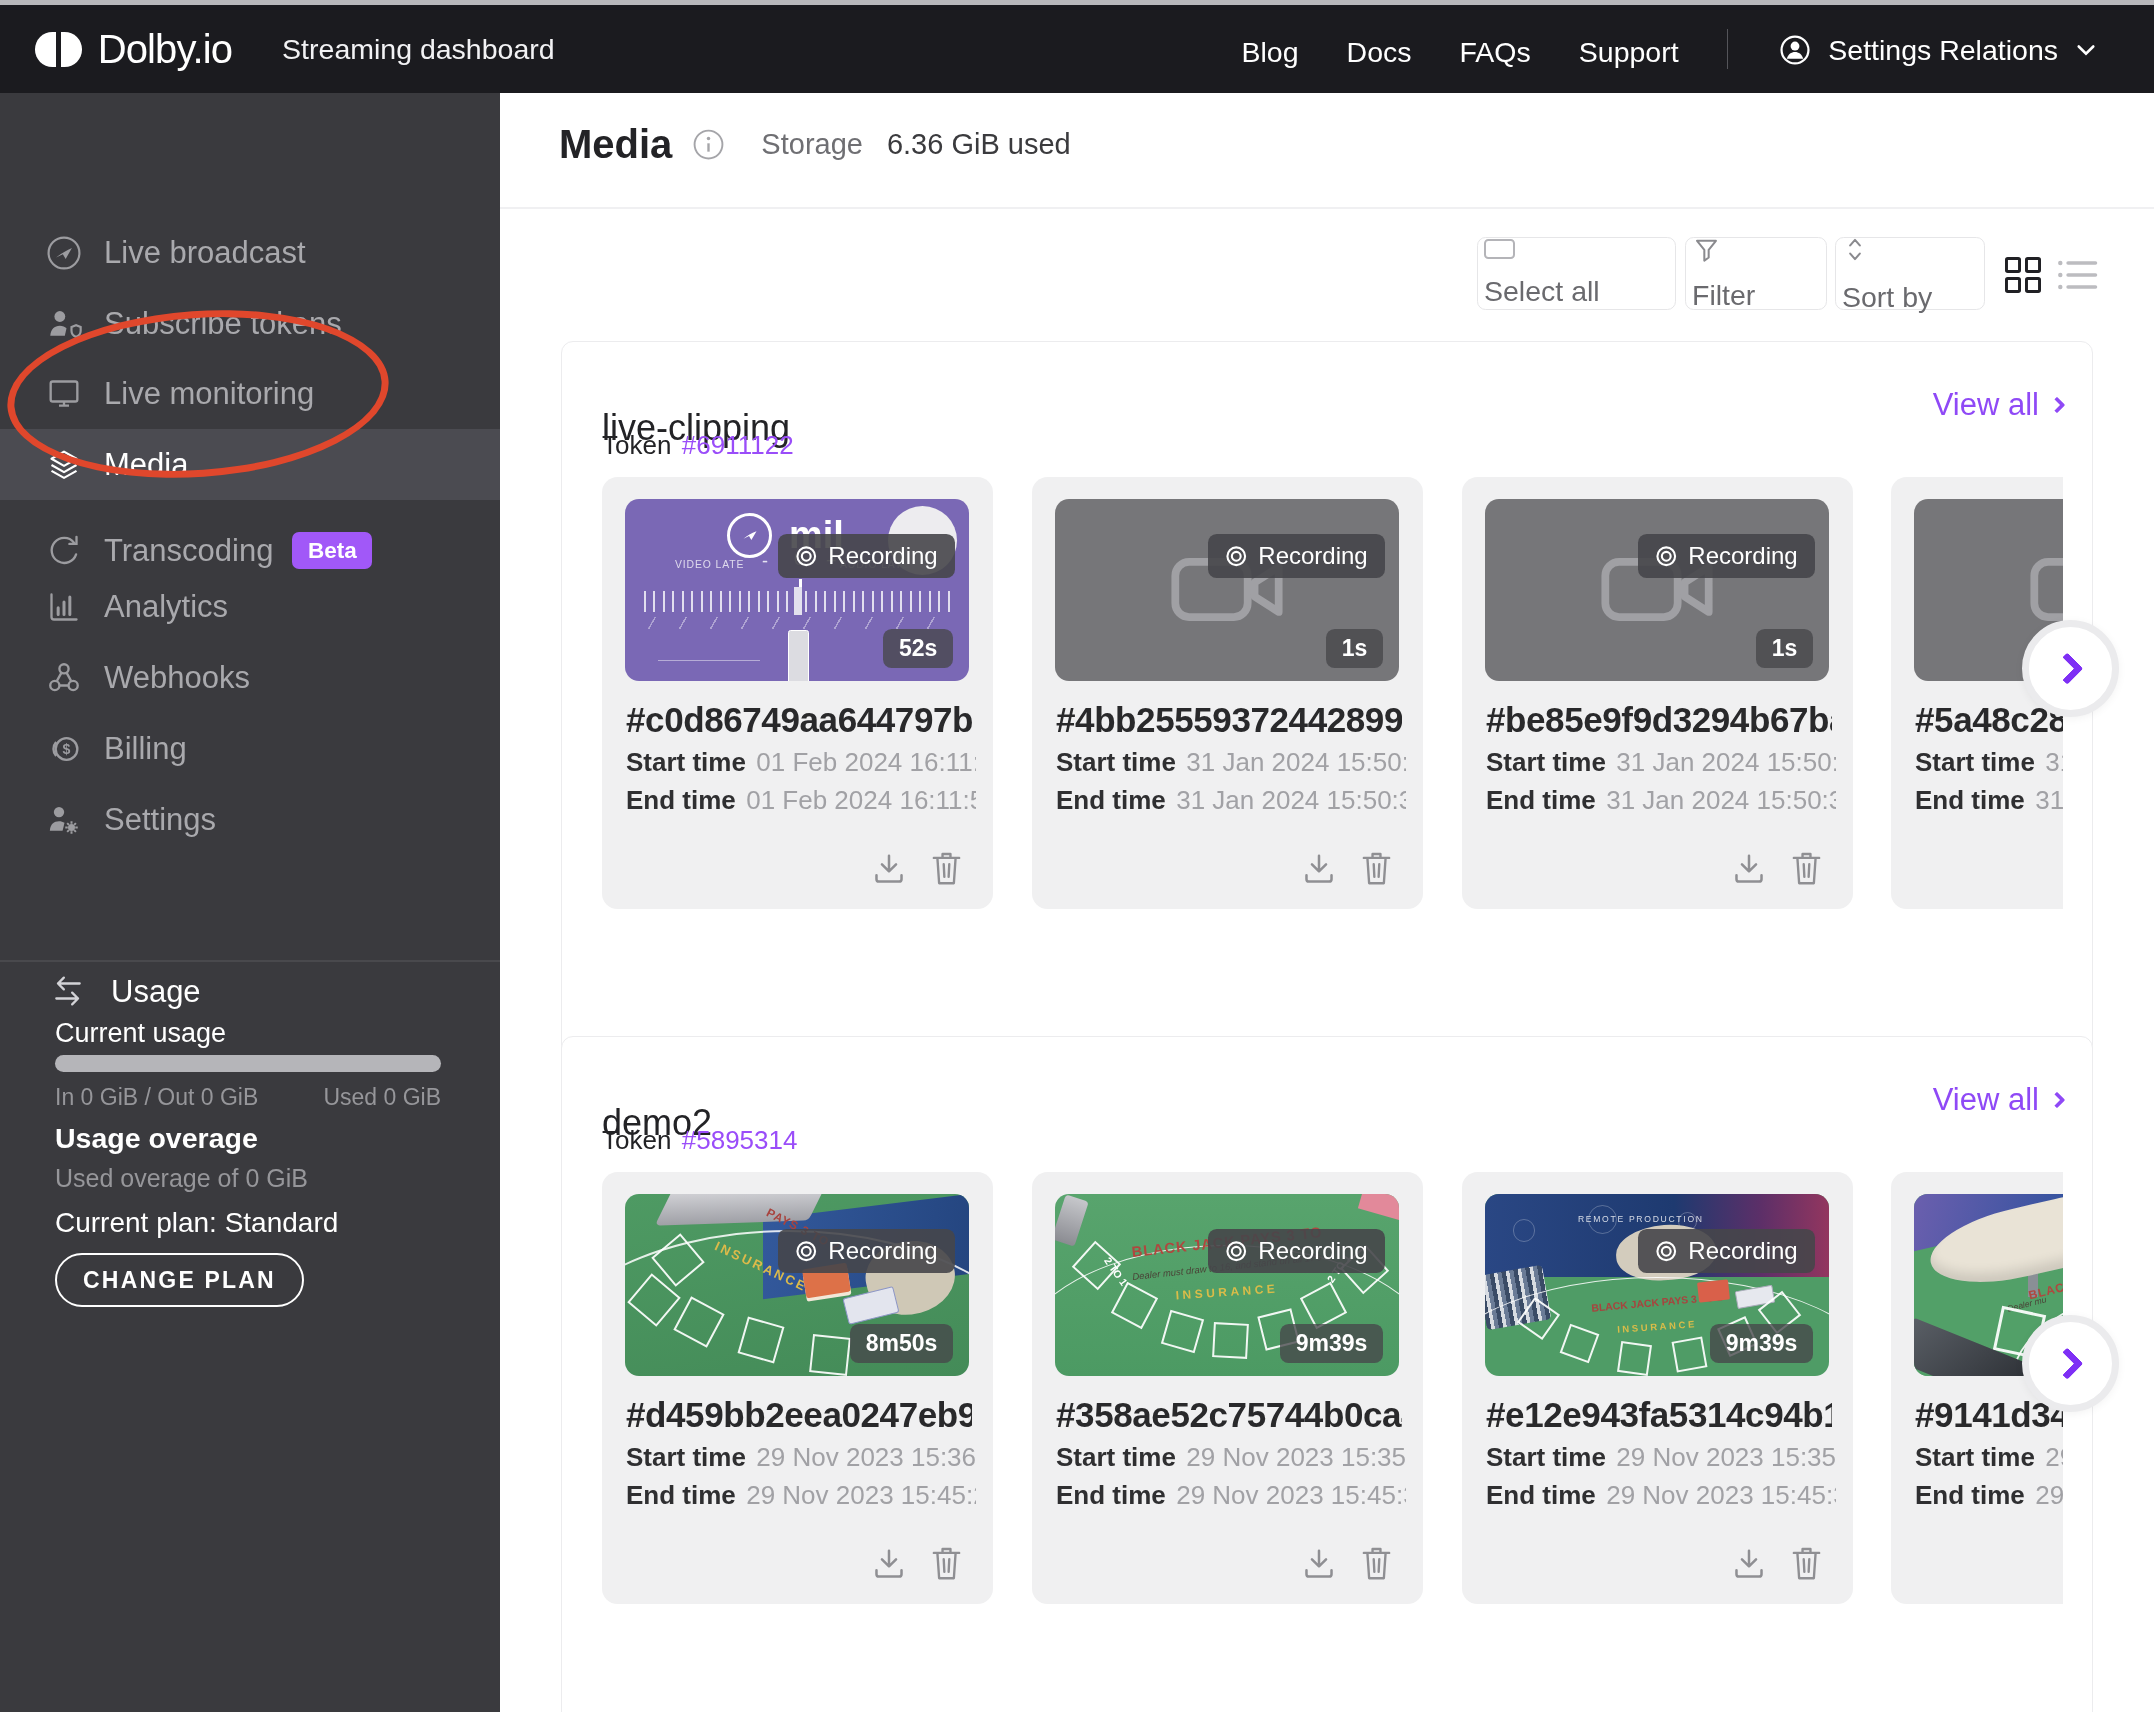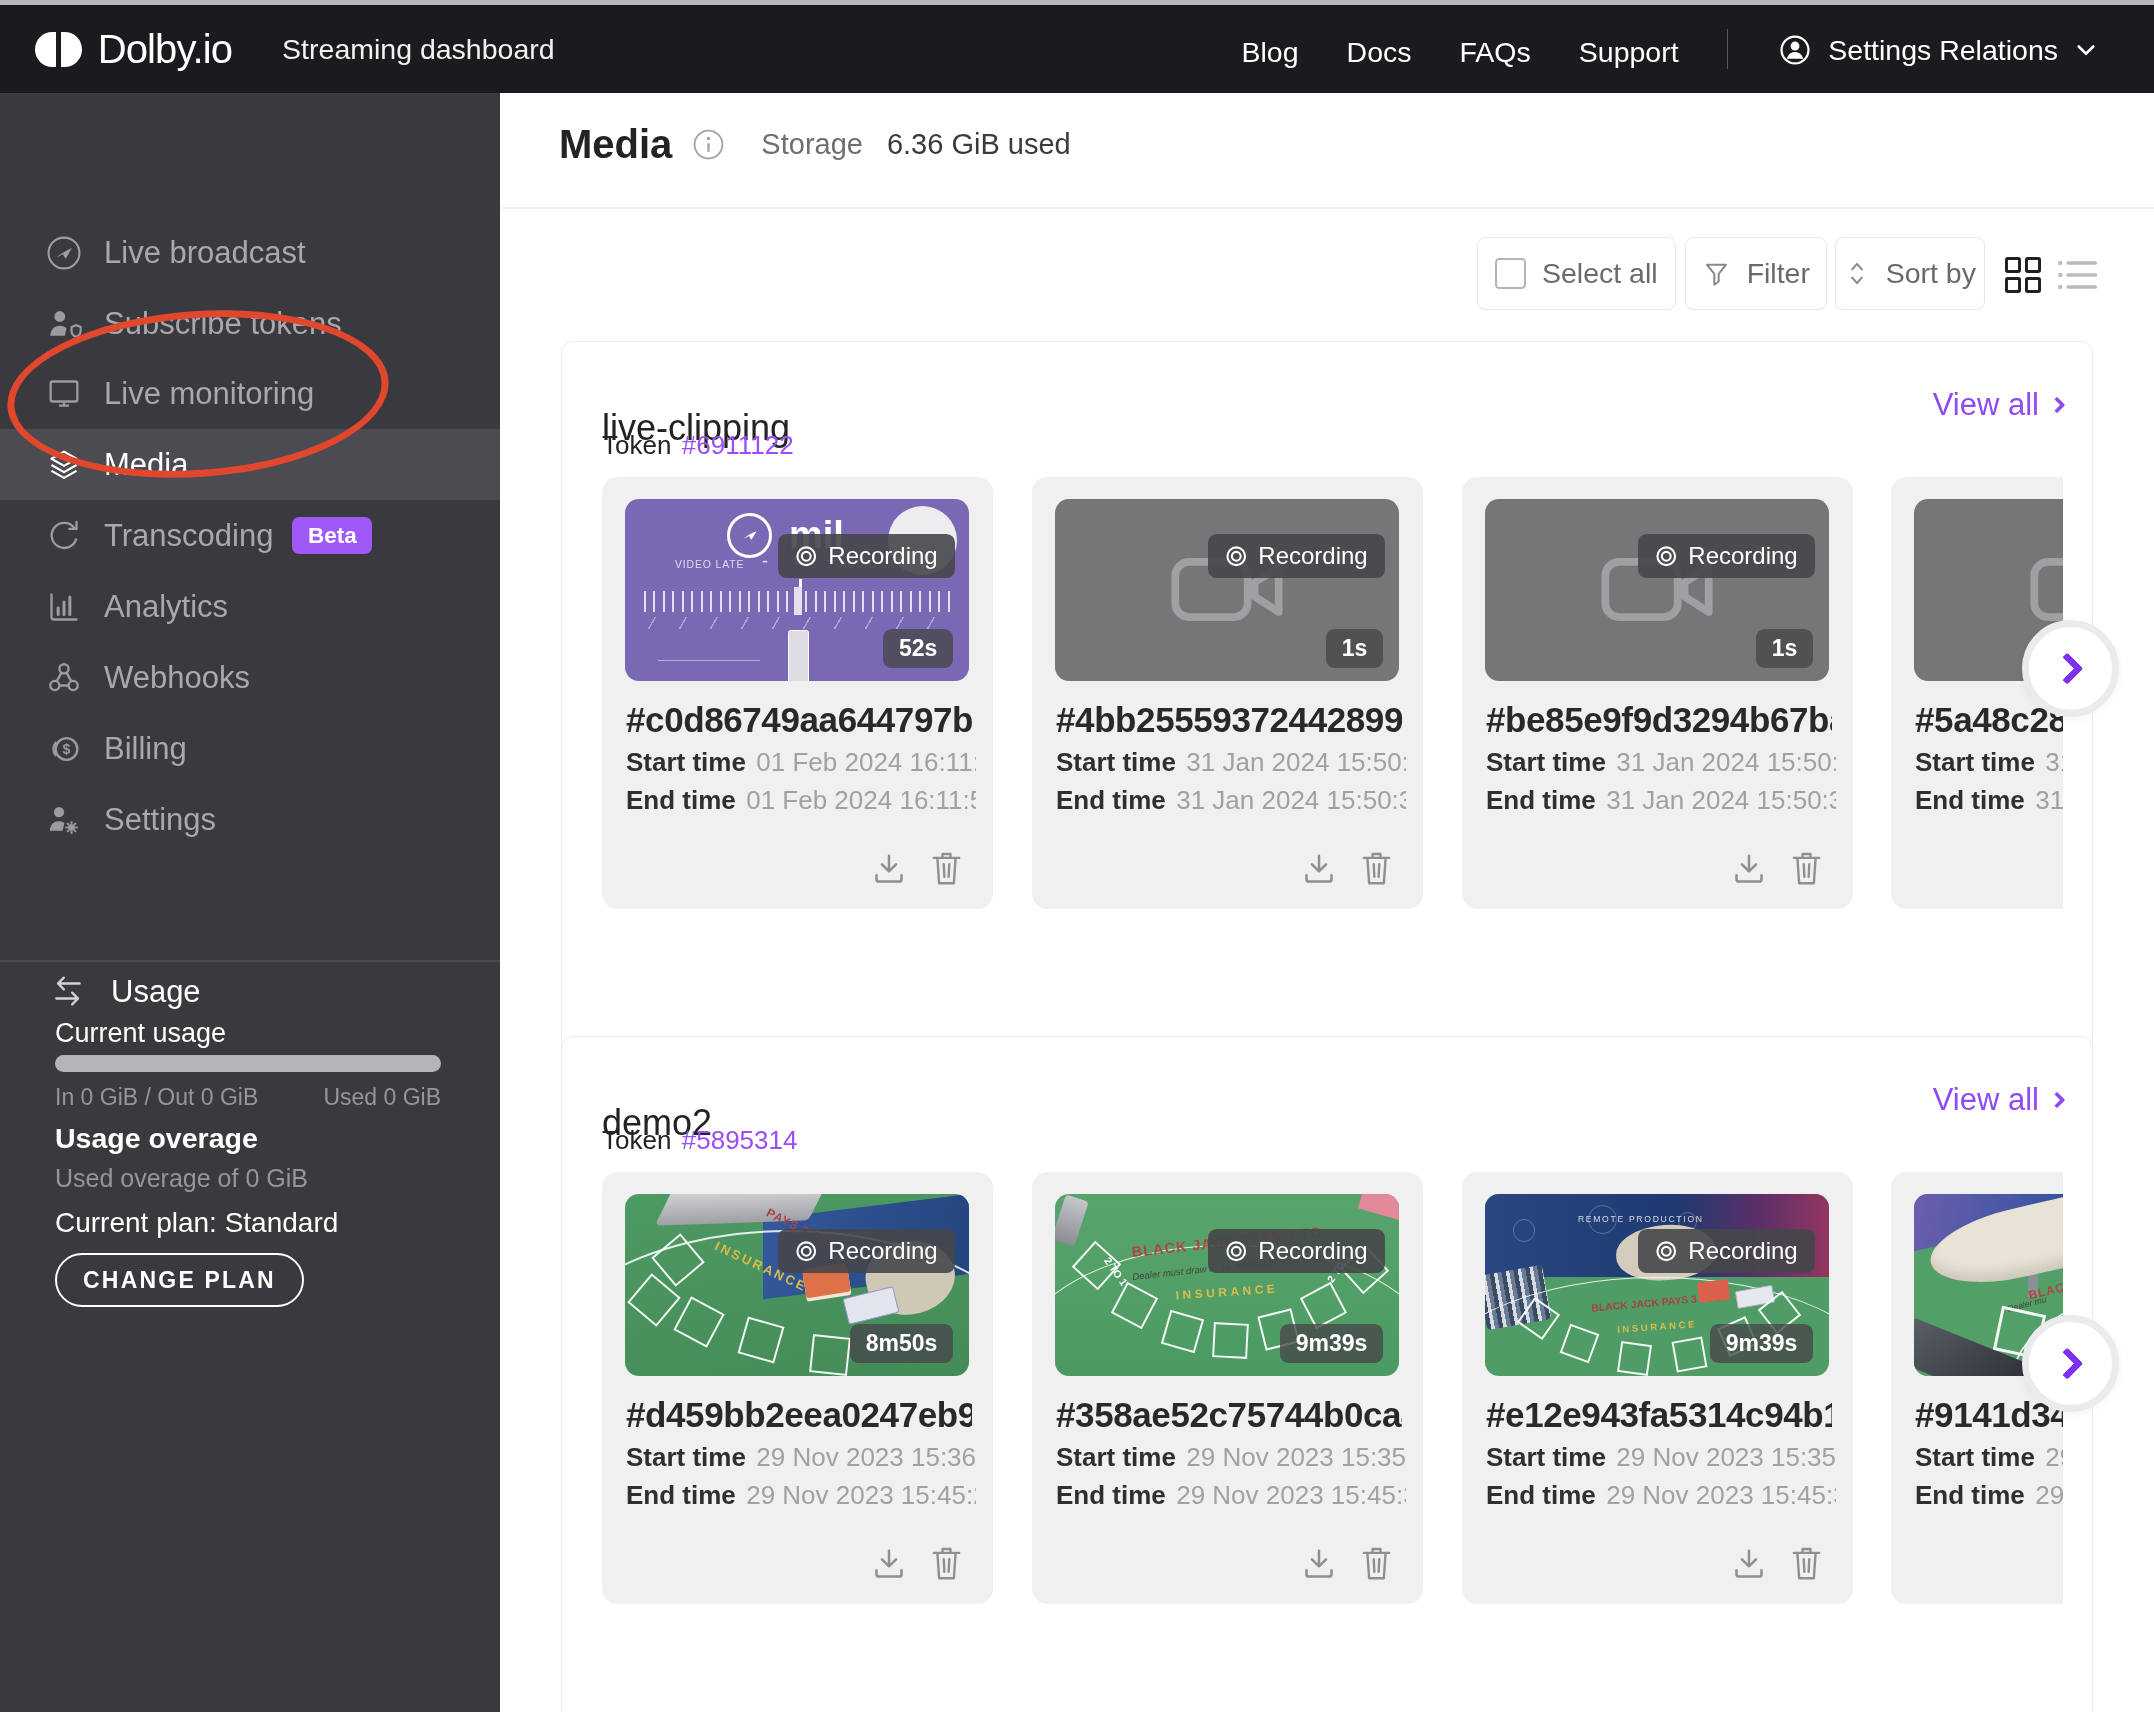--- a/index.html
+++ b/index.html
@@ -56,21 +56,21 @@
   .main{position:absolute;left:500px;top:93px;width:1655px;height:1619px;background:#fff;}
   .page-hdr{position:absolute;left:59px;top:17.3px;height:69px;display:flex;align-items:center;}
   .page-title{font-size:40px;font-weight:600;color:#232326;}
   .info-ic{margin-left:19px;color:#a5a5a9;}
   .storage-label{margin-left:35px;font-size:29px;color:#6f6f73;}
   .storage-value{margin-left:24px;font-size:29px;font-weight:500;color:#3b3b3e;}
   .hdr-line{position:absolute;left:0;top:114px;width:1655px;height:1.7px;background:#f0f0f2;}
 
   
   .tbtn{position:absolute;top:144px;height:73px;background:#fff;border:1.7px solid #e6e6e8;border-radius:8.6px;
-    display:flex;align-items:center;justify-content:center;gap:15.6px;font-size:28.5px;color:#6a6a6e;}
+    display:flex;align-items:flex-start;justify-content:center;gap:15.6px;font-size:28.5px;color:#6a6a6e;flex-direction:column;}
   .checkbox{width:31px;height:31px;border:2.6px solid #b4b4b8;border-radius:4.3px;background:#fff;}
   .view-toggle{position:absolute;top:162px;}
 
   
   .section{position:absolute;left:61px;width:1532px;height:784px;background:#fff;
     border:1.7px solid #ececee;border-radius:12px;}
   .sec-title{position:absolute;left:40px;top:35px;font-size:36px;font-weight:500;color:#232326;}
   .sec-token{position:absolute;left:40px;top:88px;font-size:26px;color:#232326;display:flex;gap:10.4px;}
   .token-link{color:#9a4df9;}
   .view-all{position:absolute;right:29px;top:45px;display:flex;align-items:center;gap:12px;
@@ -258,21 +258,21 @@
       <span class="nicon" data-interactable="false">
         <svg width="40" height="40" viewBox="0 0 48 48" fill="none" stroke="currentColor" stroke-width="2.6" stroke-linejoin="round">
           <path d="M24 8l15 8.5L24 25 9 16.5z"></path>
           <path d="M9 24l15 8.5L39 24"></path>
           <path d="M9 31l15 8.5L39 31"></path>
         </svg>
       </span>
       <span class="nlabel" data-interactable="false">Media</span>
     </div>
 
-    <div class="nav-item" style="top:407px" data-interactable="true">
+    <div class="nav-item" style="top:422px" data-interactable="true">
       <span class="nicon" data-interactable="false">
         <svg width="40" height="40" viewBox="0 0 48 48" fill="none" stroke="currentColor" stroke-width="2.8" stroke-linecap="round">
           <path d="M38.5 28a15 15 0 1 1-2.5-14"></path>
           <path d="M39 7v8.5h-8.5"></path>
         </svg>
       </span>
       <span class="nlabel" data-interactable="false">Transcoding</span>
       <span class="beta" data-interactable="false">Beta</span>
     </div>
 

